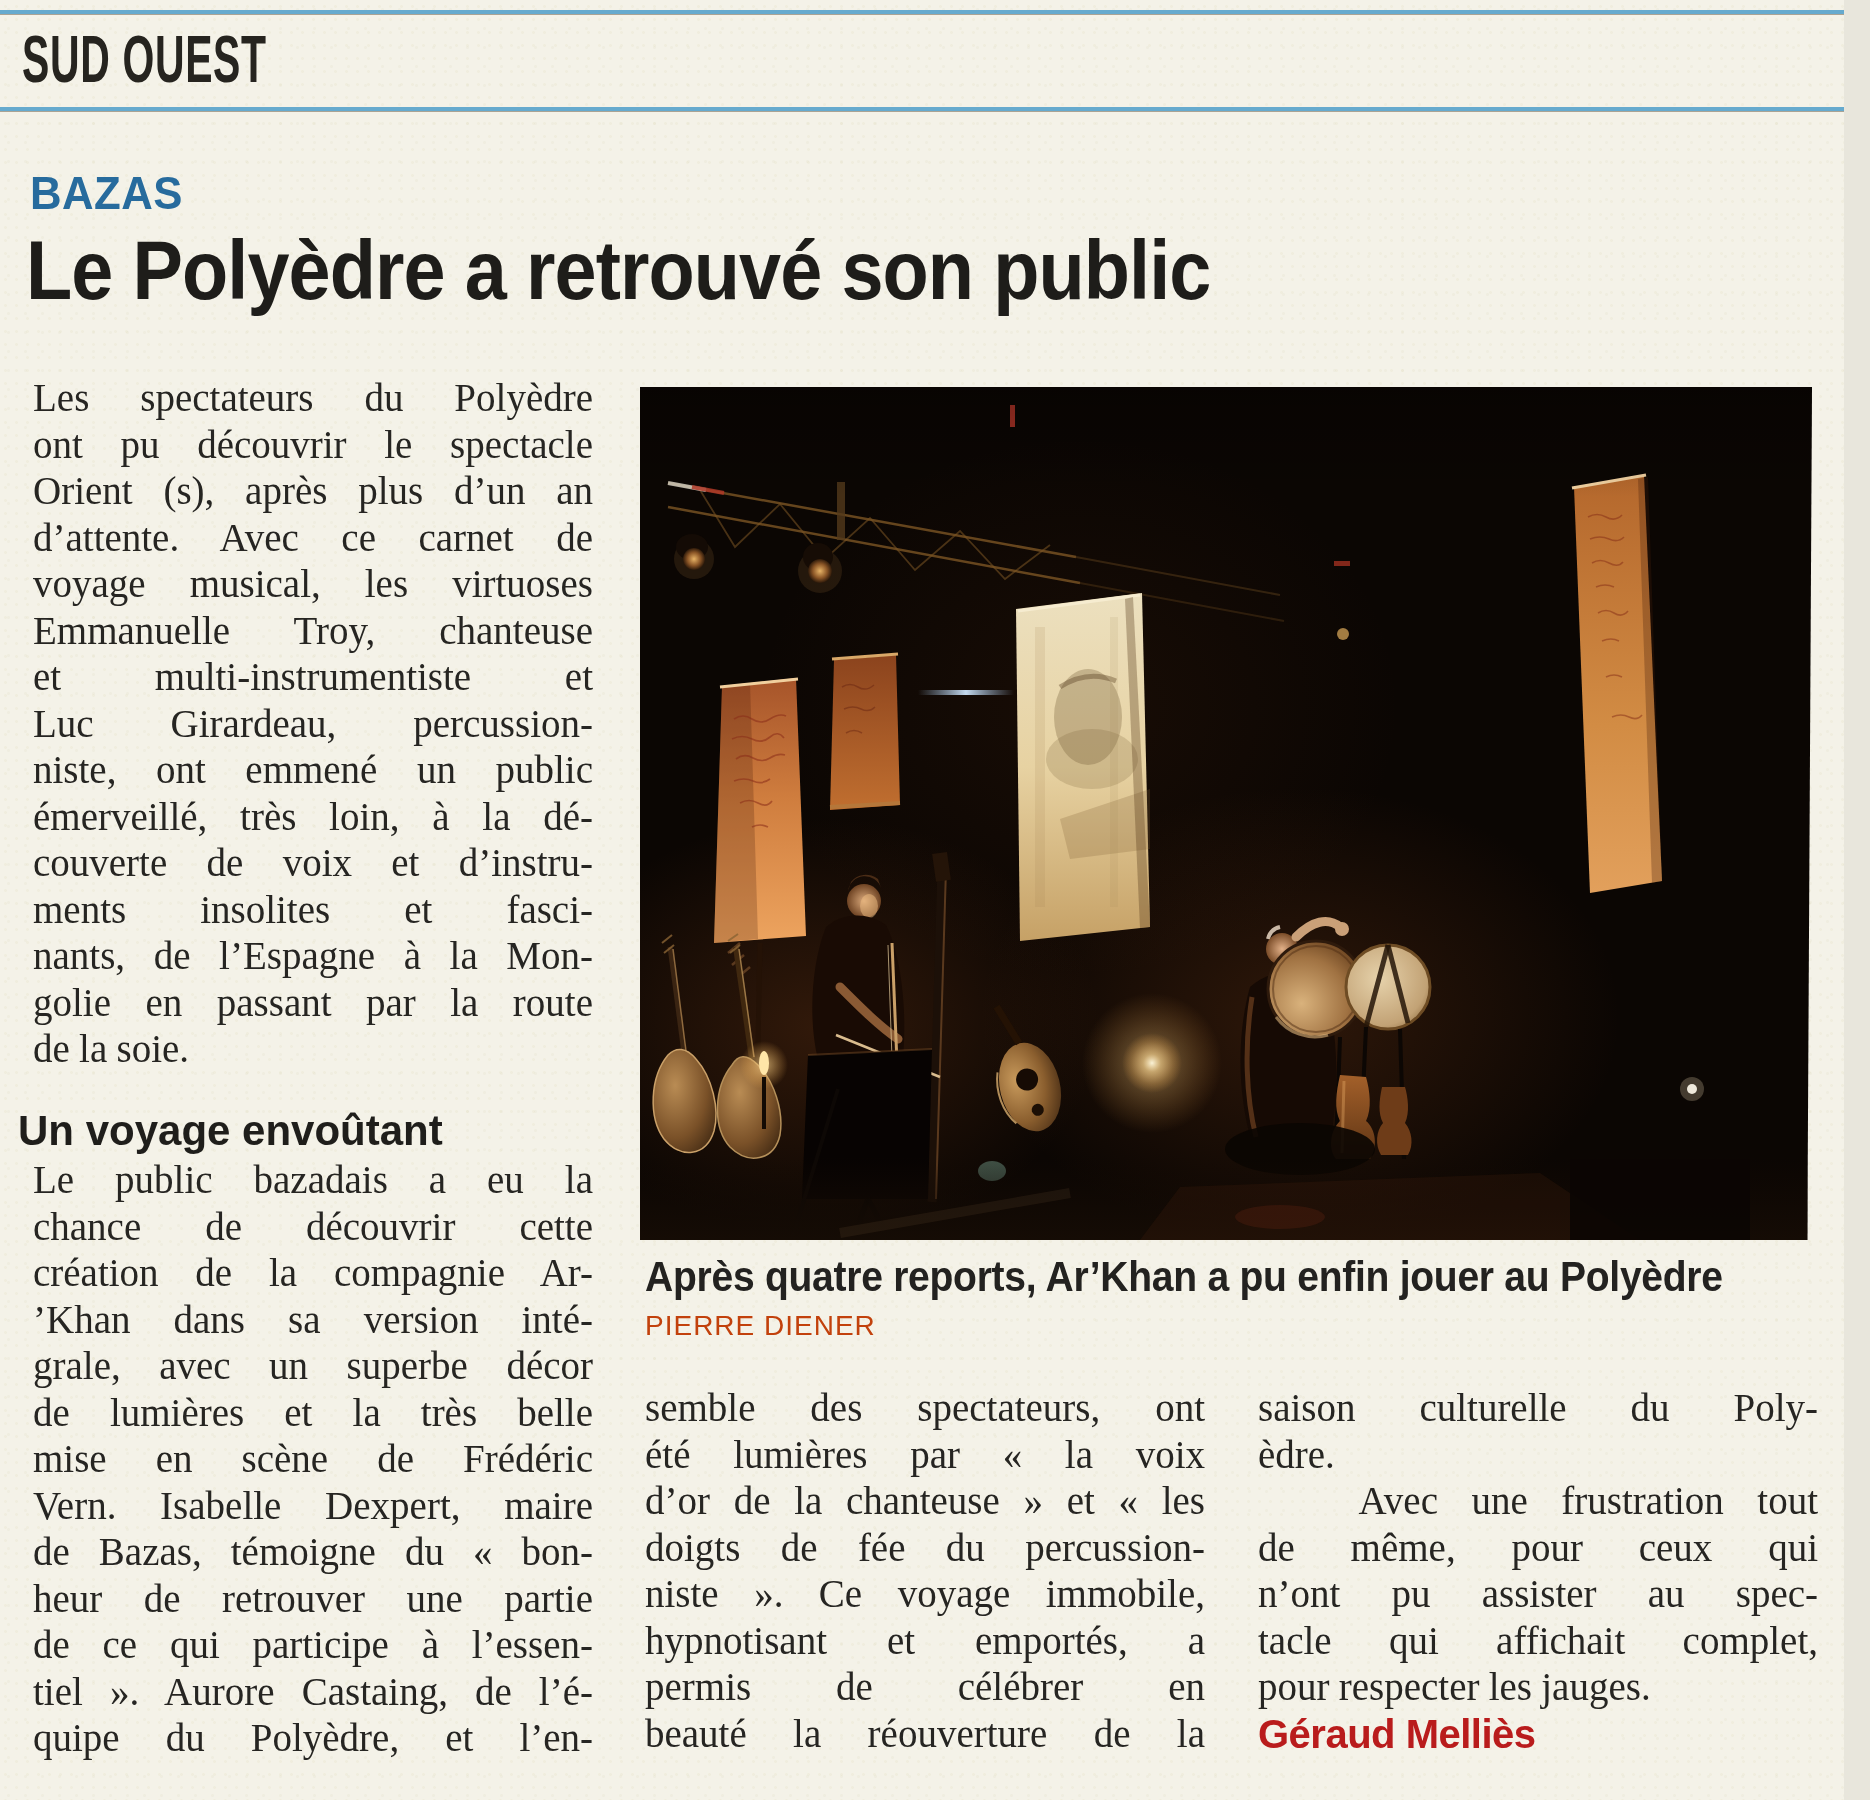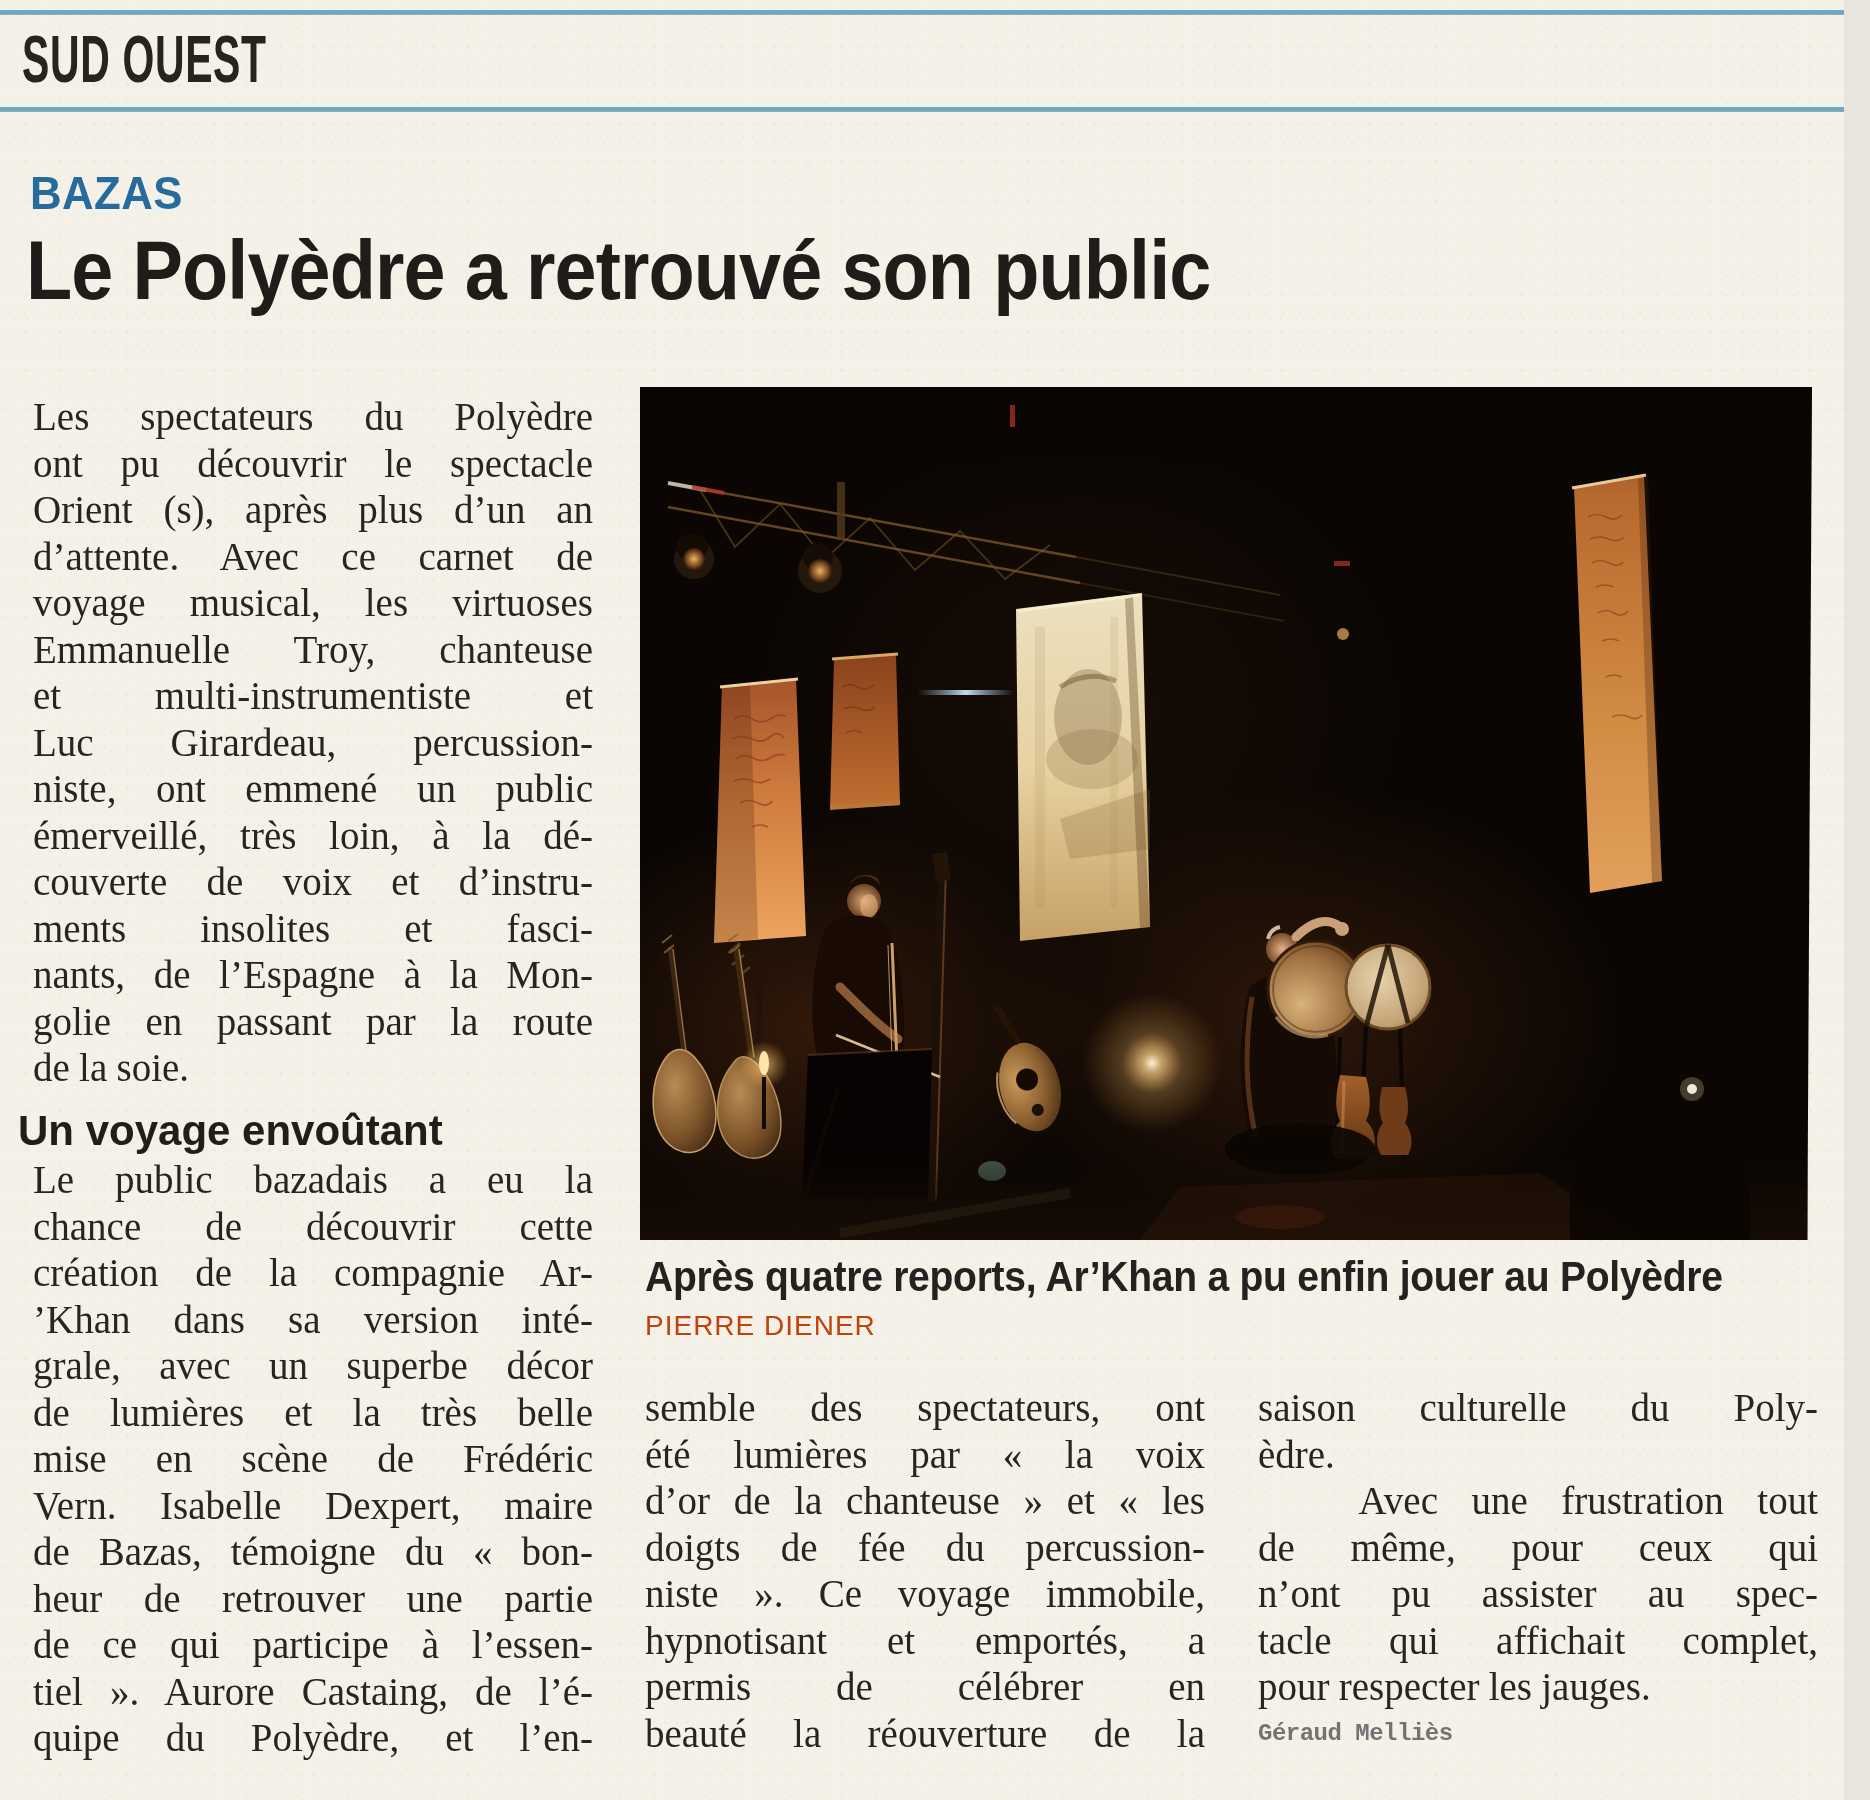--- a/index.html
+++ b/index.html
@@ -15,38 +15,38 @@
   .masthead{position:absolute;left:22px;top:26px;font-family:"Liberation Sans",sans-serif;
         font-weight:bold;font-size:64px;line-height:1;color:#26241f;letter-spacing:1px;
         transform:scale(0.64,1.04);transform-origin:0 0;}
   .kicker{position:absolute;left:30px;top:170px;font-family:"Liberation Sans",sans-serif;
         font-weight:bold;font-size:46px;line-height:1;color:#276b9d;letter-spacing:.5px;
         transform:scaleX(.95);transform-origin:0 0;}
   .headline{position:absolute;left:26px;top:226px;margin:0;font-family:"Liberation Sans",sans-serif;
         font-weight:bold;font-size:84px;line-height:1.05;color:#1e1d1a;letter-spacing:-1px;
         transform:scaleX(.9);transform-origin:0 0;white-space:nowrap;}
   .bodycol{position:absolute;font-size:39px;line-height:46.5px;color:#262522;}
-  .c1p1{left:33px;top:394px;width:560px;}
+  .c1p1{left:33px;top:375px;width:560px;}
   .c1p2{left:33px;top:1157px;width:560px;}
   .c2p1{left:645px;top:1385px;width:560px;}
   .c3blk{left:1258px;top:1385px;width:560px;}
   .tline{text-align:justify;text-align-last:justify;word-spacing:-.5px;height:46.5px;}
   .tline.tend{text-align-last:left;}
   .subhead{position:absolute;left:18px;top:1110px;font-family:"Liberation Sans",sans-serif;
         font-weight:bold;font-size:42px;line-height:1;color:#1f1e1b;}
   .photo{position:absolute;left:640px;top:387px;width:1172px;height:853px;margin:0;
         clip-path:polygon(0 0,100% 0,99.6% 100%,0 100%);}
   .photo svg{display:block;width:100%;height:100%;}
   .caption{position:absolute;left:645px;top:1256px;font-family:"Liberation Sans",sans-serif;
         font-weight:bold;font-size:42px;line-height:1;color:#232220;letter-spacing:-.3px;
         transform:scaleX(.93);transform-origin:0 0;white-space:nowrap;}
   .credit{position:absolute;left:645px;top:1312px;font-family:"Liberation Sans",sans-serif;
         font-size:28px;line-height:1;color:#c2410c;letter-spacing:1px;}
-  .byline{font-family:Liberation Mono, monospace;font-weight:bold;font-size:24px;
-        line-height:46.5px;color:#737373;letter-spacing:-.5px;}
+  .byline{font-family:Liberation Sans, sans-serif;font-weight:bold;font-size:40px;
+        line-height:46.5px;color:#b91c1c;letter-spacing:-.5px;}
 </style>
 </head>
 <body>
 
 <div class="page">
 
   <div class="rule rule-top"></div>
   <div class="masthead">SUD OUEST</div>
   <div class="rule rule-mid"></div>
 

